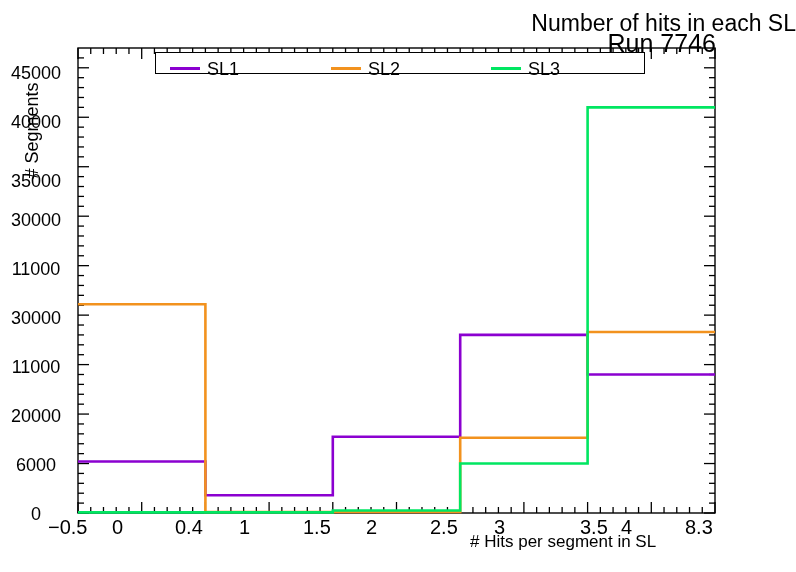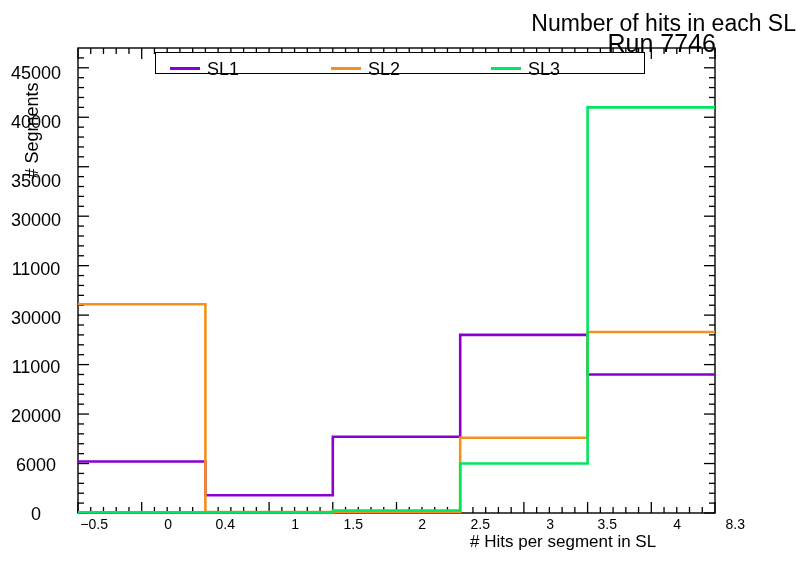--- a/index.html
+++ b/index.html
@@ -63,22 +63,22 @@
   .tickl-y {
     position: absolute;
     text-align: center;
     font-size: 18px;
     color: #000;
     width: 72px;
     left: 0px;
   }
   .tickl-x {
     position: absolute;
-    text-align: right;
-    font-size: 14px;
+    text-align: left;
+    font-size: 20px;
     color: #000;
     width: 60px;
   }
   .legend-box {
     position: absolute;
     left: 155px;
     top: 52px;
     width: 490px;
     height: 22px;
     border: 1px solid #000;
@@ -125,21 +125,21 @@
   <div class="tickl-y" style="top:63px">45000</div>
 
   <div class="tickl-x" style="left:48px;  top:516px">−0.5</div>
   <div class="tickl-x" style="left:112px; top:516px">0</div>
   <div class="tickl-x" style="left:175px; top:516px">0.4</div>
   <div class="tickl-x" style="left:239px; top:516px">1</div>
   <div class="tickl-x" style="left:303px; top:516px">1.5</div>
   <div class="tickl-x" style="left:366px; top:516px">2</div>
   <div class="tickl-x" style="left:430px; top:516px">2.5</div>
   <div class="tickl-x" style="left:494px; top:516px">3</div>
-  <div class="tickl-x" style="left:557px; top:516px">3.5</div>
+  <div class="tickl-x" style="left:580px; top:516px">3.5</div>
   <div class="tickl-x" style="left:621px; top:516px">4</div>
   <div class="tickl-x" style="left:685px; top:516px">8.3</div>
 
   <svg id="plot-svg" width="796" height="572">
     <g id="axis-layer">
         <rect x="78" y="48" width="637" height="465" fill="none" stroke="#000000" stroke-width="1.4"></rect>
         <line x1="78" y1="513" x2="89" y2="513" stroke="#000" stroke-width="1.3"></line>
         <line x1="715" y1="513" x2="704" y2="513" stroke="#000" stroke-width="1.3"></line>
         <line x1="78" y1="503.1063829787234" x2="84" y2="503.1063829787234" stroke="#000" stroke-width="1.3"></line>
         <line x1="715" y1="503.1063829787234" x2="709" y2="503.1063829787234" stroke="#000" stroke-width="1.3"></line>

